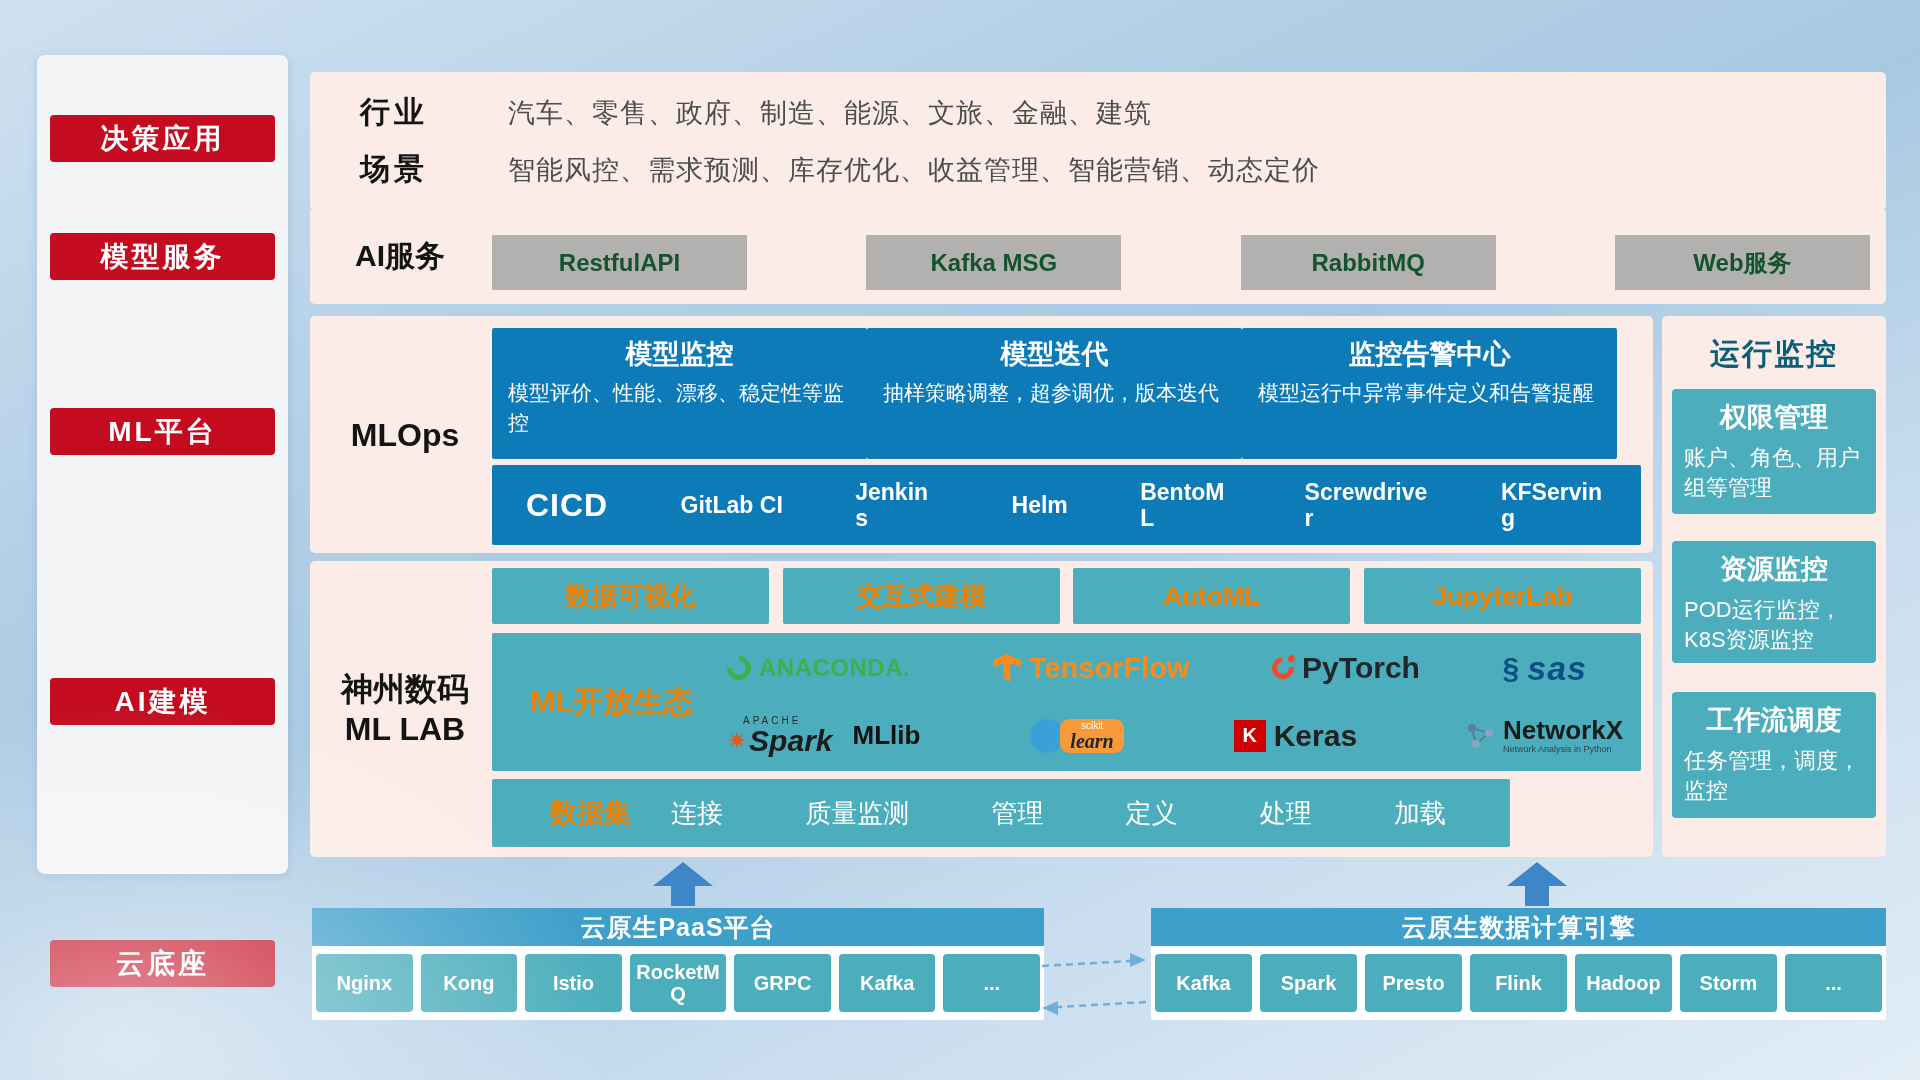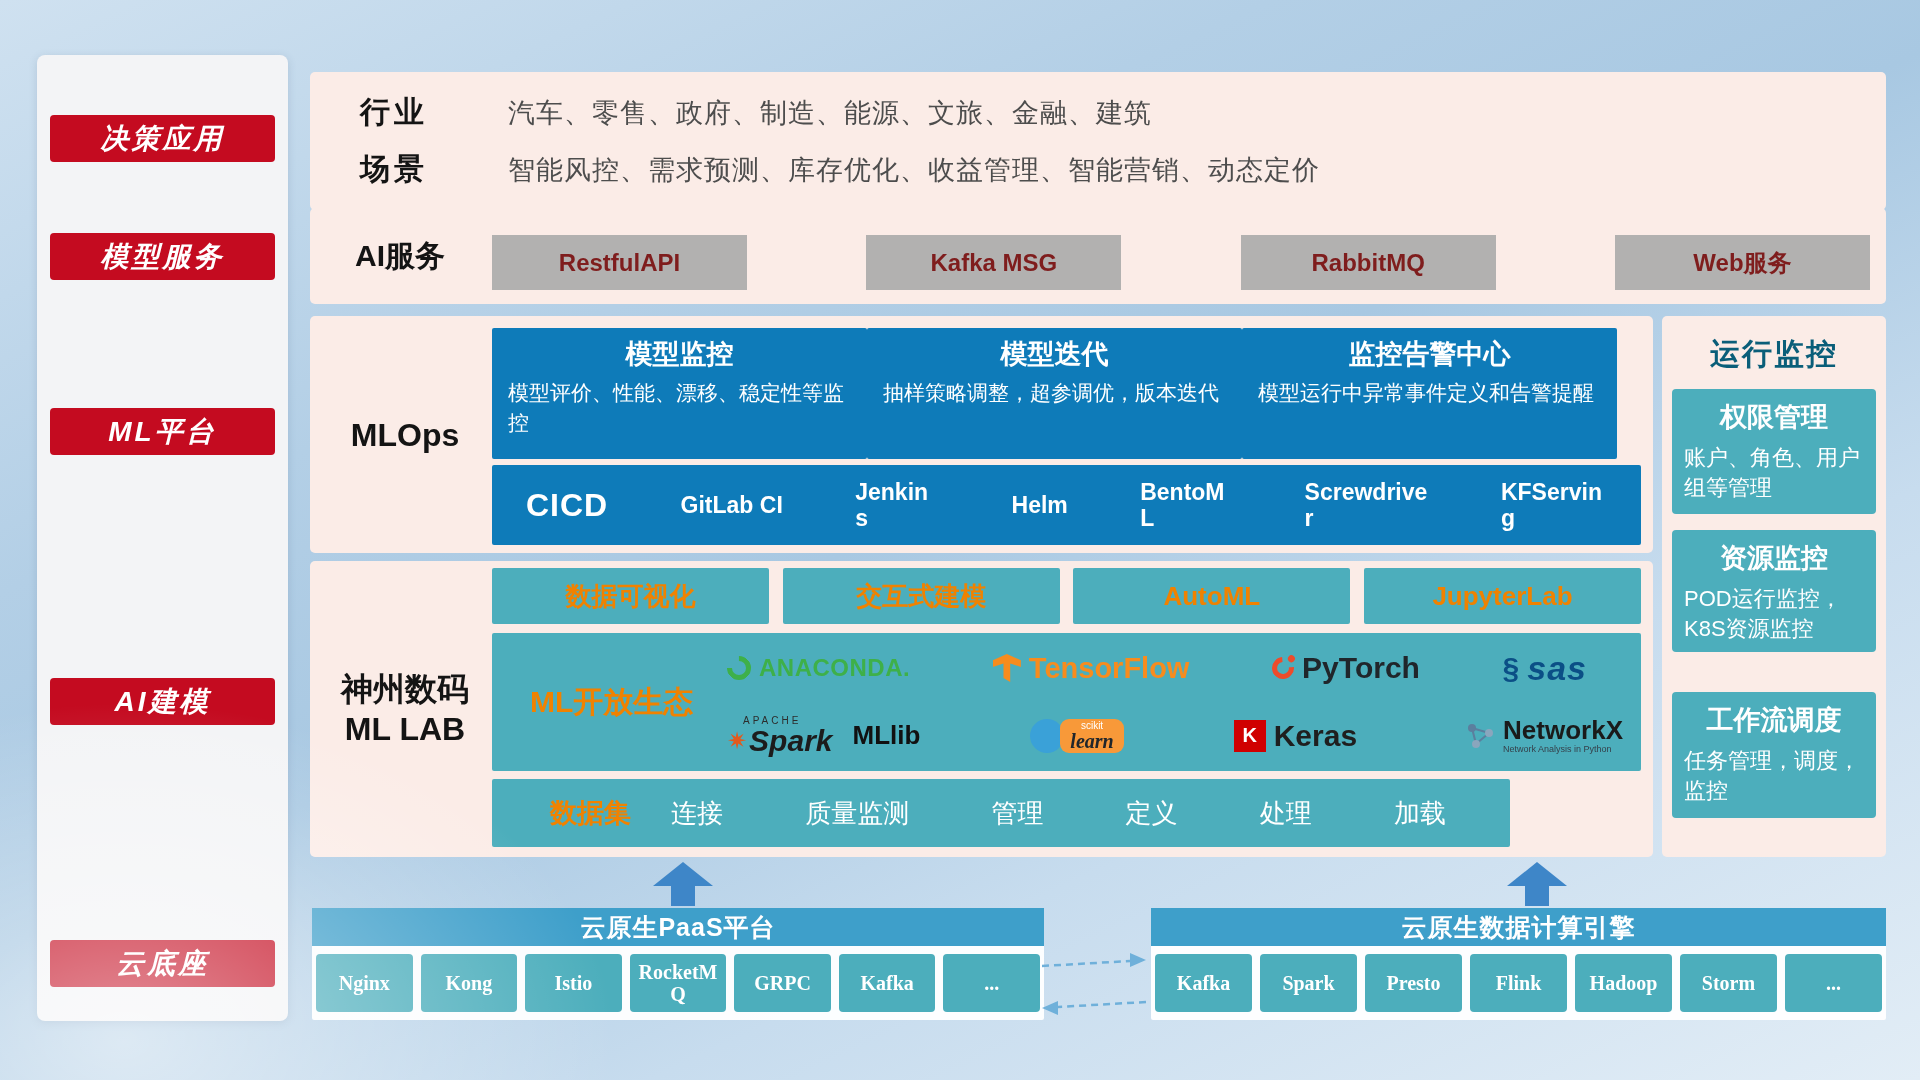--- a/index.html
+++ b/index.html
@@ -4,22 +4,22 @@
 <style>
   * { margin:0; padding:0; box-sizing:border-box; }
   html,body { width:1920px; height:1080px; }
   body { font-family:"Liberation Sans","DejaVu Sans",sans-serif; }
   .stage { position:relative; width:1920px; height:1080px; overflow:hidden;
     background:linear-gradient(155deg,#cfe1f0 0%,#b3cfe6 30%,#a8c8e2 48%,#c7dcee 70%,#e2edf6 100%); }
   .stage::after { content:""; position:absolute; left:0; bottom:0; width:620px; height:380px;
     background:radial-gradient(ellipse at 20% 90%, rgba(255,255,255,.55), rgba(255,255,255,0) 70%); pointer-events:none; }
 
   
-  .sidebar { position:absolute; left:37px; top:55px; width:251px; height:966px;
-    background:#f3f4f6; border-radius:8px; box-shadow:0 2px 8px rgba(60,90,120,.18);font-style:italic; }
+  .sidebar { position:absolute; left:37px; top:55px; width:251px; height:819px;
+    background:#f3f4f6; border-radius:8px; box-shadow:0 2px 8px rgba(60,90,120,.18); }
   .rail-btn { position:absolute; left:13px; width:225px; height:47px; background:#c40b20; border-radius:4px;
     color:#fff; font-weight:bold; font-size:28px; letter-spacing:3px; display:flex; align-items:center; justify-content:center; }
   .sb0{top:60px} .sb1{top:178px} .sb2{top:353px} .sb3{top:623px} .sb4{top:885px}
 
   
   .panel { position:absolute; background:#fbece7; border-radius:5px; }
   .p-industry { left:310px; top:55px;  width:1576px; height:138px;margin-top:17px; }
   .p-service  { left:310px; top:208px; width:1576px; height:96px; }
   .p-mlops    { left:310px; top:316px; width:1343px; height:237px; }
   .p-mllab    { left:310px; top:561px; width:1343px; height:296px; }
@@ -29,21 +29,21 @@
   .ind-grid { display:grid; grid-template-columns:118px 1fr; grid-template-rows:1fr 1fr;
     height:100%; padding:12px 20px 12px 50px; align-items:center; }
   .ind-label { font-size:30px; font-weight:bold; color:#141414; letter-spacing:4px; }
   .ind-text  { font-size:27px; color:#4d4d4d; letter-spacing:1px; padding-left:30px; }
 
   
   .svc-label { position:absolute; left:45px; top:0; height:100%; display:flex; align-items:center;
     font-size:30px; font-weight:bold; color:#141414; }
   .svc-row { position:absolute; left:182px; top:27px; width:1378px; height:55px;
     display:flex; justify-content:space-between; }
-  .svc-btn { width:255px; height:55px; background:#b2b1b0; color:#7f1d1d; font-weight:bold; font-size:24px;
+  .svc-btn { width:255px; height:55px; background:#b2b1b0; color:#14532d; font-weight:bold; font-size:24px;
     display:flex; align-items:center; justify-content:center; }
 
   
   .side-label { position:absolute; left:15px; width:160px; top:0; height:100%;
     display:flex; flex-direction:column; align-items:center; justify-content:center;
     font-size:32px; font-weight:bold; color:#141414; text-align:center; line-height:1.25; }
   .mlops-cards { position:absolute; left:182px; top:12px; width:1149px; height:131px;
     display:flex; justify-content:flex-start; }
   .mcard { width:375px; background:#0e7bb9; border-radius:2px; color:#fff; padding:8px 16px 0 16px; }
   .mcard .t { text-align:center; font-size:27px; font-weight:bold; margin-bottom:6px; }
@@ -97,35 +97,35 @@
   .nx-sub { font-size:9px; color:#35424c; }
   .data-row { position:absolute; left:182px; top:218px; width:1018px; height:68px; background:#4caebc; border-radius:2px;
     display:flex; align-items:center; padding:0 64px 0 58px; }
   .data-label { color:#f08200; font-weight:bold; font-size:27px; margin-right:40px; }
   .data-items { flex:1; display:flex; justify-content:space-between; color:#fff; font-size:26px; }
 
   
   .mon-title { position:absolute; top:18px; width:100%; text-align:center; font-size:30px; font-weight:bold;
     color:#0a5e79; letter-spacing:2px; }
   .mon-card { position:absolute; left:10px; width:204px; background:#4caebc; border-radius:4px; color:#fff; padding:10px 12px 0 12px; }
-  .mc0{top:73px; height:125px} .mc1{top:214px; height:122px} .mc2{top:376px; height:126px}
+  .mc0{top:73px; height:125px} .mc1{top:225px; height:122px} .mc2{top:376px; height:126px}
   .mon-card .t { text-align:center; font-size:27px; font-weight:bold; margin-bottom:8px; }
   .mon-card .d { font-size:22px; line-height:1.38; }
 
   
   .up-arrow { position:absolute; top:862px; width:60px; height:44px; }
   .up-arrow .head { width:0; height:0; border-left:30px solid transparent; border-right:30px solid transparent; border-bottom:24px solid #3e86c8; }
   .up-arrow .stem { width:24px; height:20px; background:#3e86c8; margin:0 auto; }
   .bottom-group { position:absolute; top:908px; height:112px; background:rgba(255,255,255,.95); border-radius:2px;
     display:flex; flex-direction:column; }
   .bg-left { left:312px; width:732px; }
   .bg-right { left:1151px; width:735px; }
   .bg-header { height:38px; background:#3e9fca; color:#fff; font-weight:bold; font-size:25px;
     display:flex; align-items:center; justify-content:center; letter-spacing:1px; }
-  .bg-items { flex:1; display:flex; gap:8px; padding:8px 4px;font-family:Liberation Serif, serif; }
+  .bg-items { flex:1; display:flex; gap:8px; padding:8px 4px; }
   .bg-btn { flex:1; background:#4caebc; border-radius:4px; color:#fff; font-weight:bold; font-size:20px;
     display:flex; align-items:center; justify-content:center; text-align:center; line-height:1.1; word-break:break-all; padding:0 4px; }
   .flow-links { position:absolute; left:1040px; top:948px; }
 </style>
 </head>
 <body>
 
 <div class="stage">
 
   <div class="sidebar">

